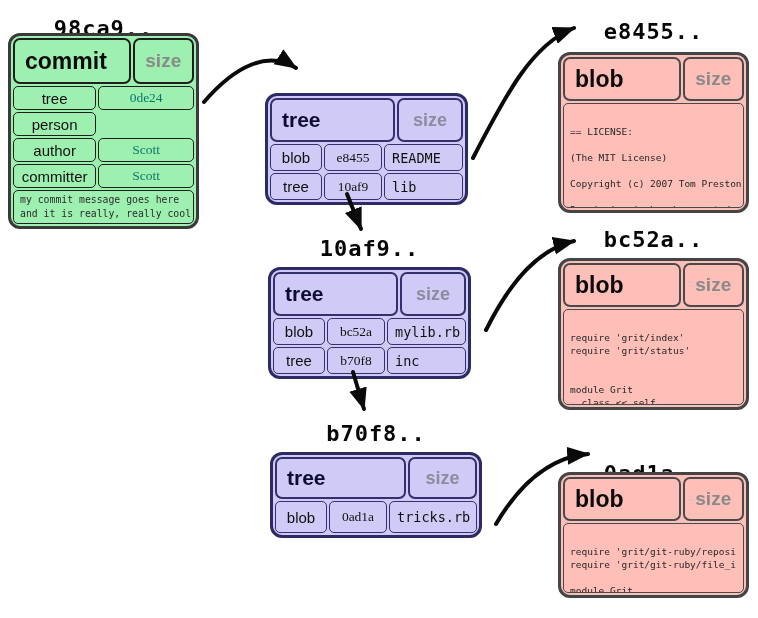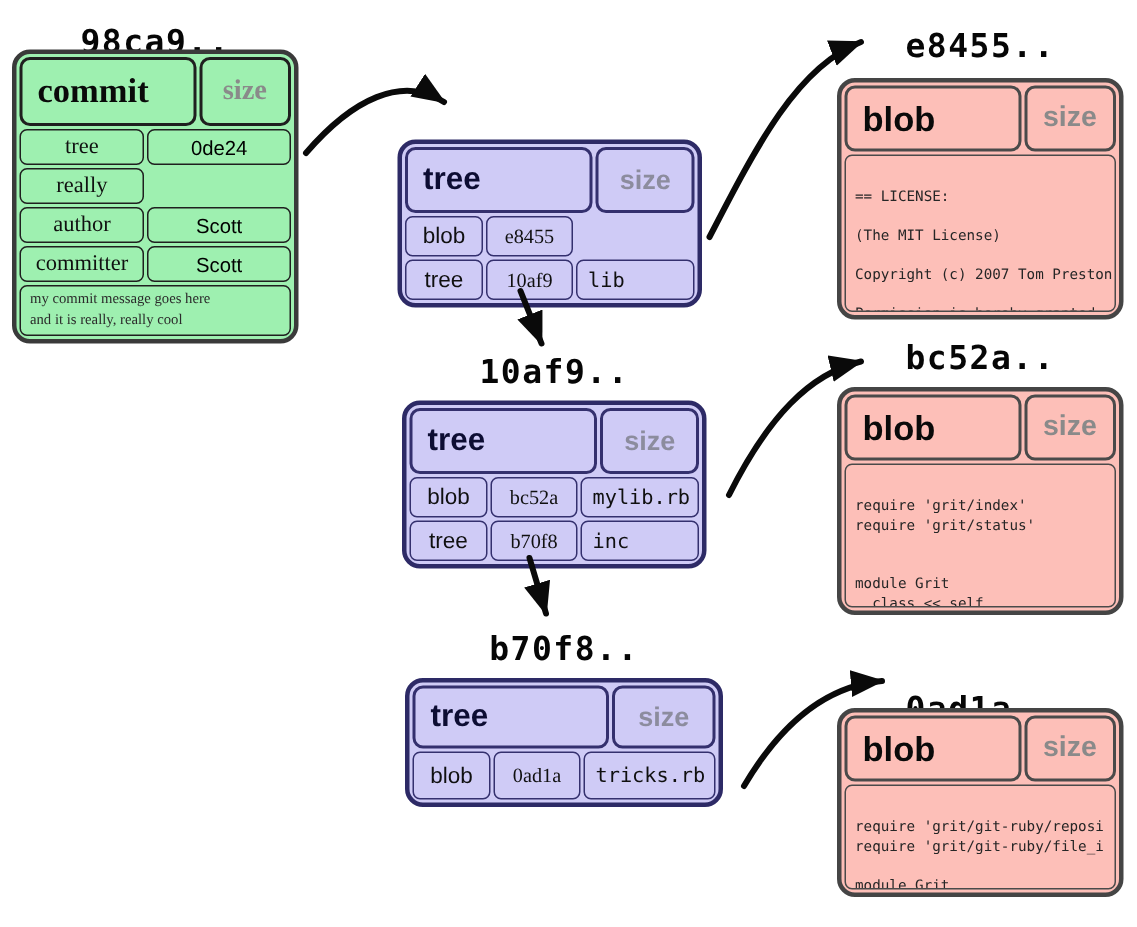--- a/index.html
+++ b/index.html
@@ -16,39 +16,39 @@
   .hash-label{position:absolute;text-align:center;font-family:"DejaVu Sans Mono",monospace;
     font-weight:bold;font-size:22px;color:#060606;letter-spacing:1px;}
 
   .node{position:absolute;border-radius:12px;padding:2px;display:flex;flex-direction:column;gap:2px;}
   .node.commit{background:var(--commit-fill);border:3px solid var(--commit-border);}
   .node.tree{background:var(--tree-fill);border:3px solid var(--tree-border);}
   .node.blob{background:var(--blob-fill);border:3px solid var(--blob-border);}
 
   .hdr{display:flex;gap:2px;}
   .cell{display:flex;align-items:center;justify-content:center;overflow:hidden;}
-  .commit .cell{border:1.5px solid #1f1f1f;border-radius:5px;background:var(--commit-fill);font-family:Liberation Serif, serif;}
+  .commit .cell{border:1.5px solid #1f1f1f;border-radius:5px;background:var(--commit-fill);}
   .tree   .cell{border:1.5px solid #34306e;border-radius:5px;background:var(--tree-fill);}
   .blob   .cell{border:1.5px solid #4a4a4a;border-radius:5px;background:var(--blob-fill);}
   .commit .hdr .cell{border-width:2px;border-radius:7px;}
   .tree   .hdr .cell{border-width:2px;border-radius:7px;}
   .blob   .hdr .cell{border-width:2px;border-radius:7px;}
 
   .hdr .title{flex:1.8;font-weight:800;justify-content:flex-start;padding-left:10px;}
   .hdr .size{flex:1;font-weight:700;color:var(--muted-text);}
   .commit .hdr{height:46px;} .commit .hdr .title{font-size:23px;color:#0a0a0a;}
   .commit .hdr .size{font-size:19px;}
   .tree .hdr{height:44px;} .tree .hdr .title{font-size:21px;color:#0d0d33;}
   .tree .hdr .size{font-size:18px;color:#8c8c9e;}
   .blob .hdr{height:44px;} .blob .hdr .title{font-size:23px;color:#0a0a0a;}
   .blob .hdr .size{font-size:19px;}
 
   .frow{display:flex;gap:2px;height:24px;}
   .frow .k{width:46%;font-size:15px;color:#101010;}
-  .frow .v{flex:1;font-family:Liberation Sans, sans-serif;font-size:13.5px;color:#000000;}
+  .frow .v{flex:1;font-family:Liberation Serif, serif;font-size:13.5px;color:#0f766e;}
 
   .erow{display:flex;gap:2px;height:27px;}
   .erow .t{width:52px;font-size:15px;color:#101010;}
   .erow .h{width:58px;font-family:Liberation Serif, serif;font-size:13.5px;color:#101010;}
   .erow .n{flex:1;font-family:"DejaVu Sans Mono",monospace;font-size:13.5px;
            justify-content:flex-start;padding-left:7px;color:#101010;}
   .erow.tall{height:32px;}
 
   .msg{flex:1;font-family:"DejaVu Sans Mono",monospace;font-size:9.8px;line-height:14px;
        color:#2b2b2b;white-space:pre;justify-content:flex-start;align-items:center;
@@ -73,21 +73,21 @@
   <div class="node commit" style="left:8px;top:33px;width:191px;height:196px;">
     <div class="hdr">
       <div class="cell title">commit</div>
       <div class="cell size">size</div>
     </div>
     <div class="frow">
       <div class="cell k">tree</div>
       <div class="cell v">0de24</div>
     </div>
     <div class="frow">
-      <div class="cell k">really</div>
+      <div class="cell k">person</div>
     </div>
     <div class="frow">
       <div class="cell k">author</div>
       <div class="cell v">Scott</div>
     </div>
     <div class="frow">
       <div class="cell k">committer</div>
       <div class="cell v">Scott</div>
     </div>
     <div class="cell msg">my commit message goes here
@@ -95,20 +95,21 @@
   </div>
 
   <div class="node tree" style="left:265px;top:93px;width:203px;height:112px;">
     <div class="hdr">
       <div class="cell title">tree</div>
       <div class="cell size">size</div>
     </div>
     <div class="erow">
       <div class="cell t">blob</div>
       <div class="cell h">e8455</div>
+      <div class="cell n">README</div>
     </div>
     <div class="erow">
       <div class="cell t">tree</div>
       <div class="cell h">10af9</div>
       <div class="cell n">lib</div>
     </div>
   </div>
 
   <div class="node tree" style="left:268px;top:267px;width:203px;height:112px;">
     <div class="hdr">

